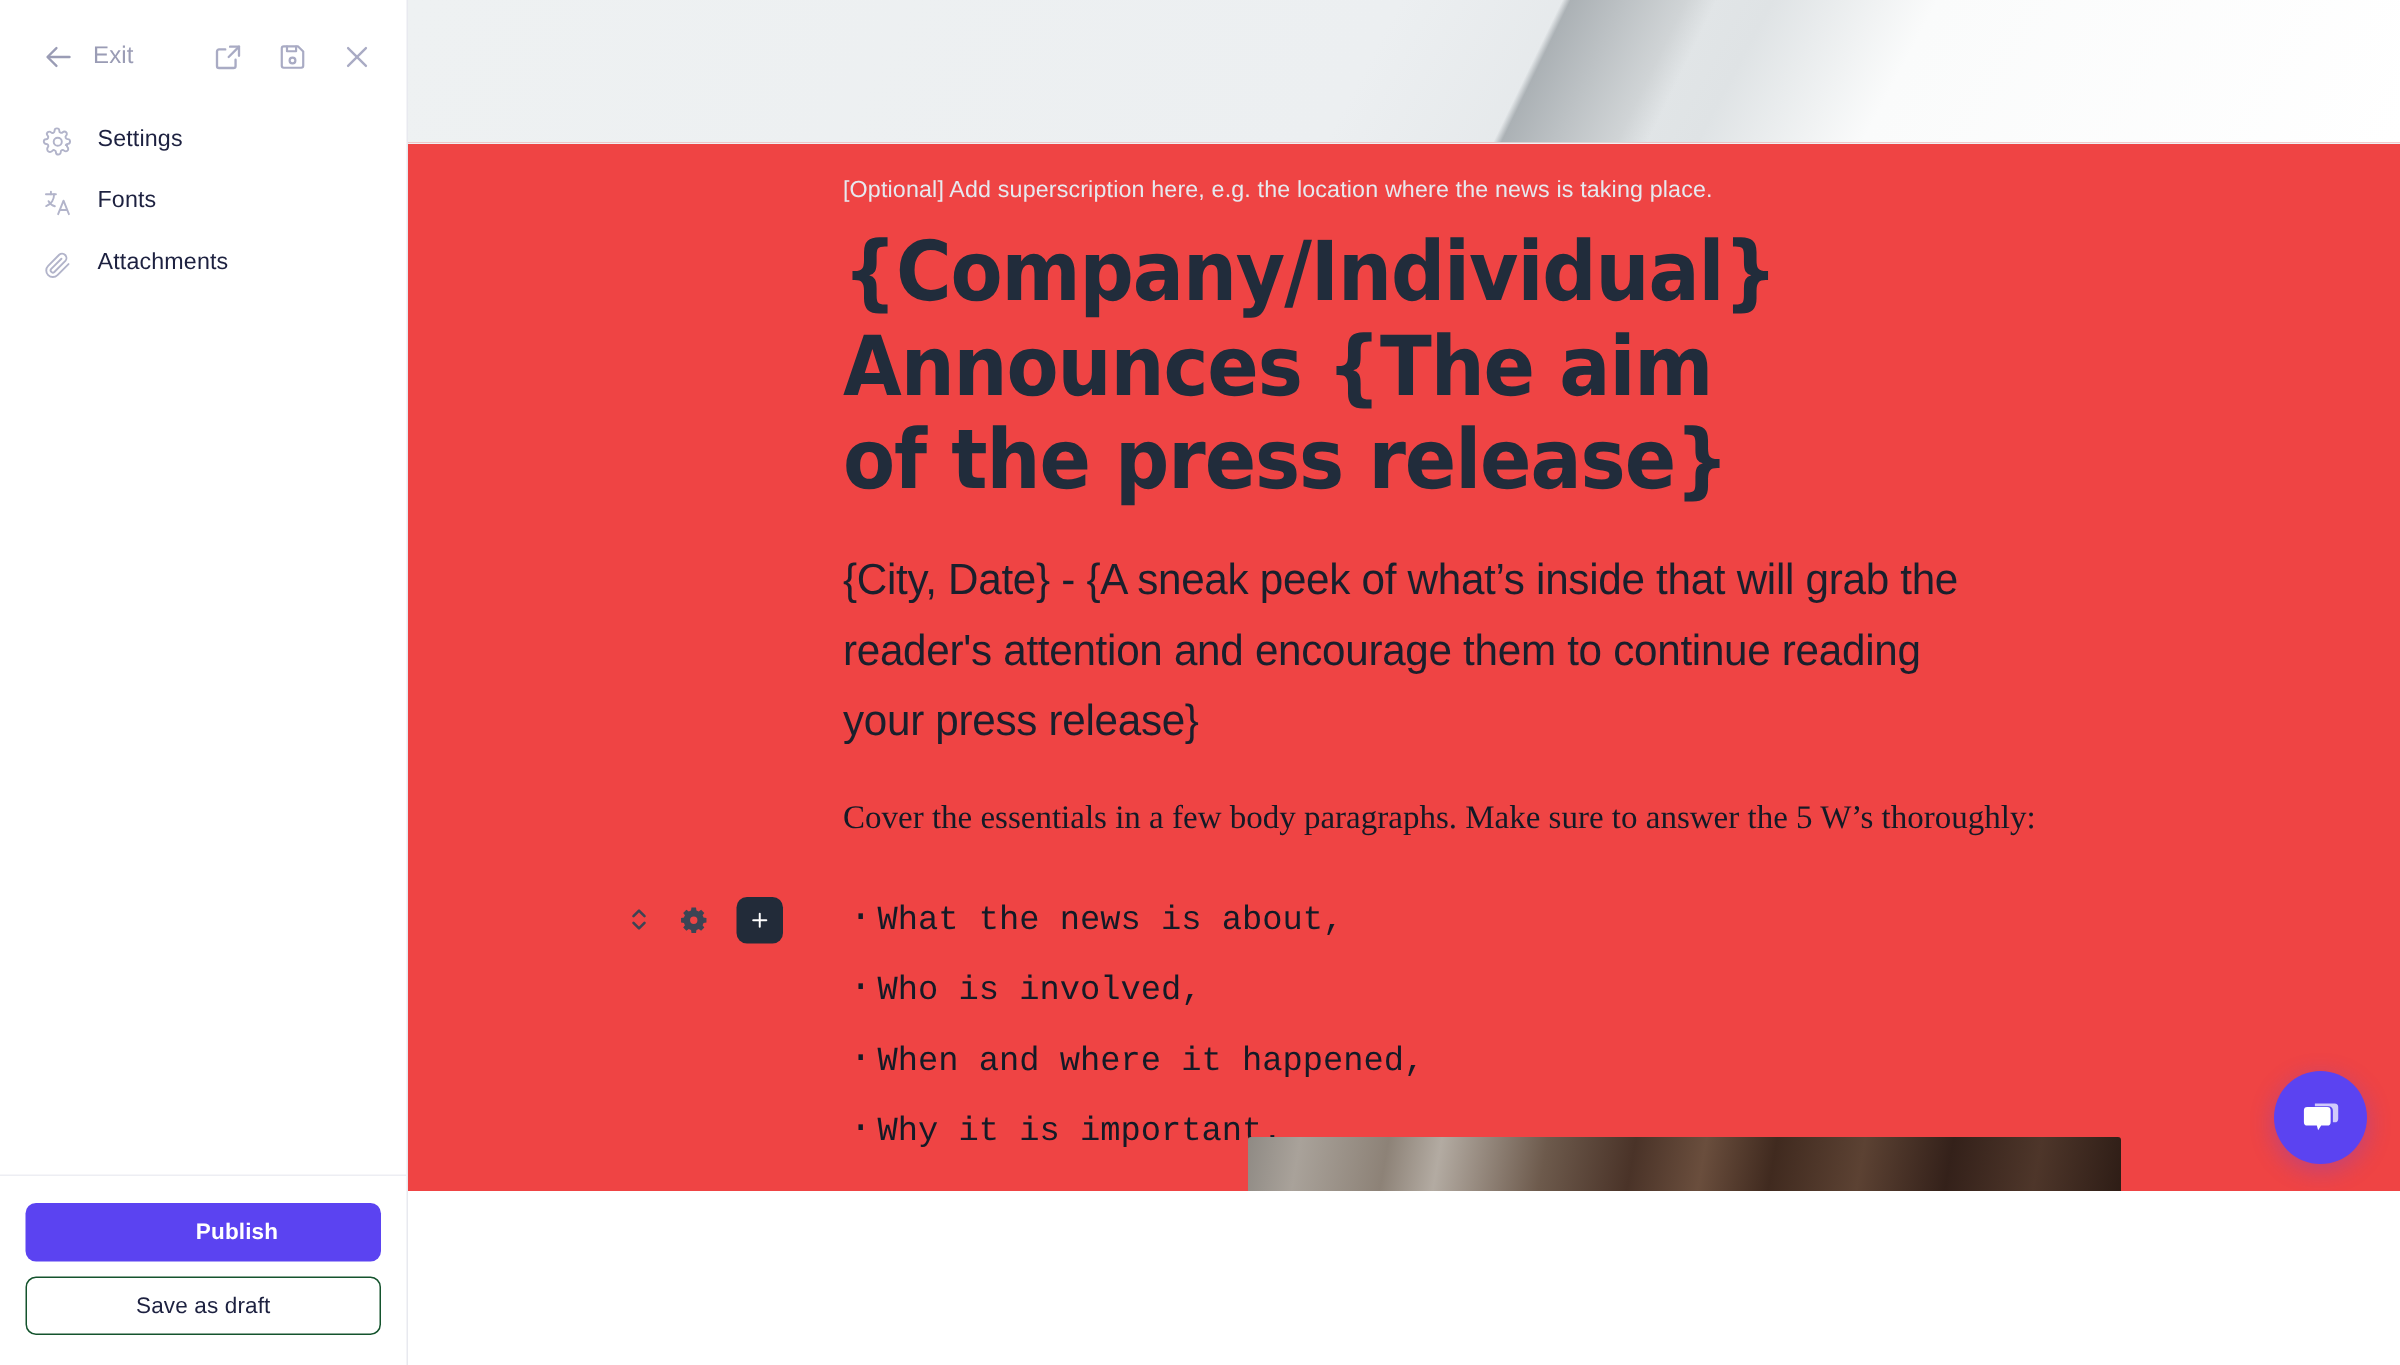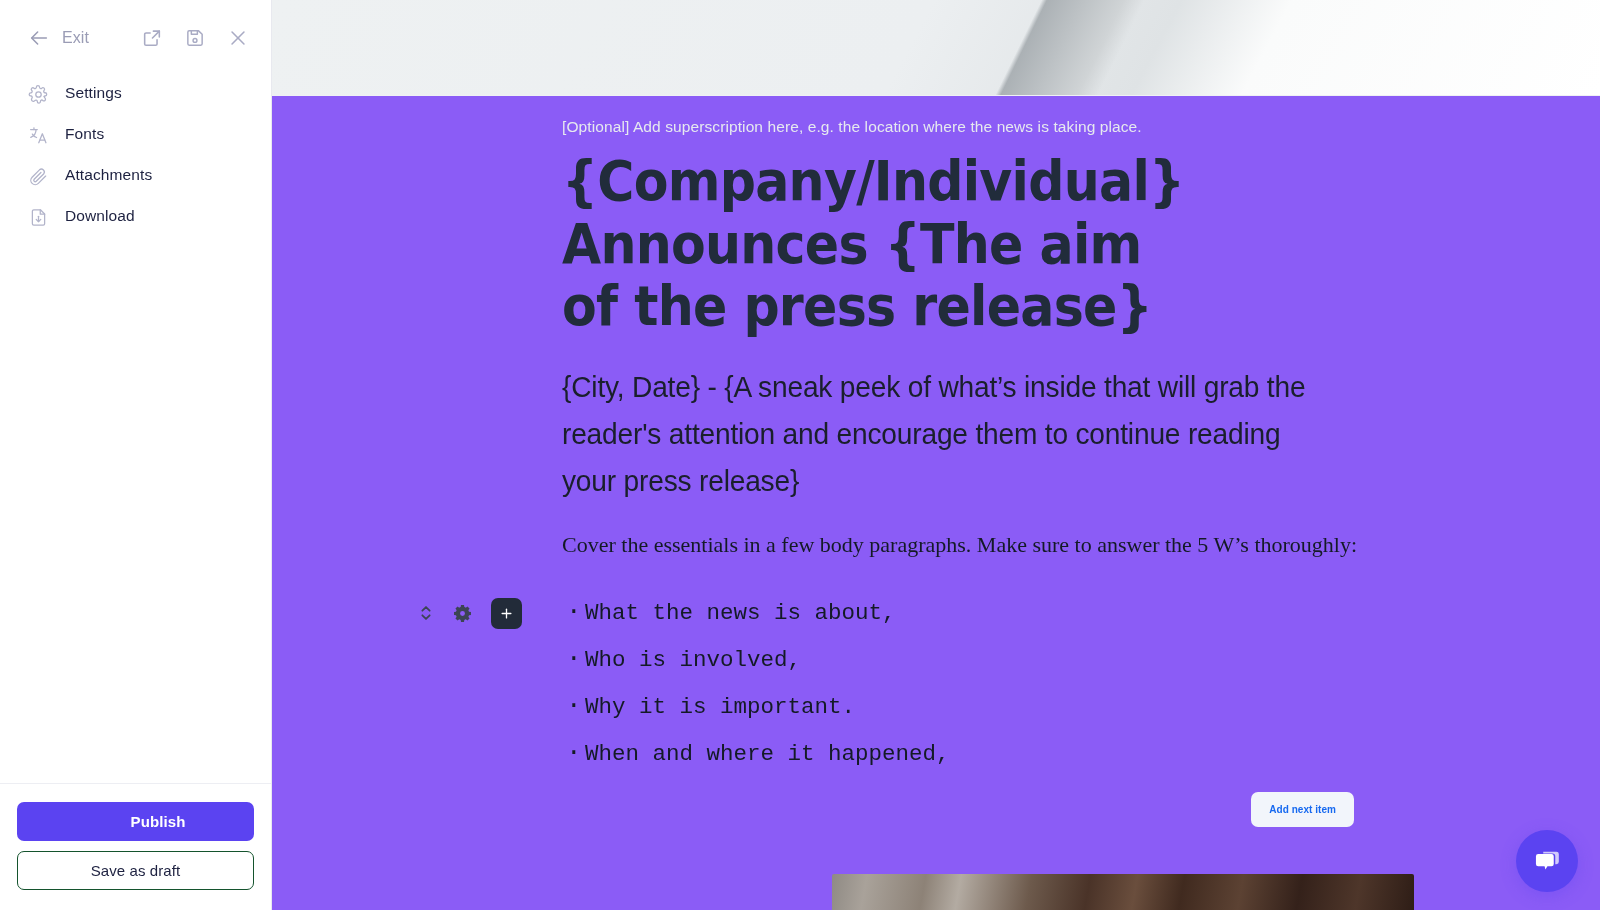--- a/index.html
+++ b/index.html
@@ -58,23 +58,23 @@
   .btn-draft {
     height: 39px; border-radius: 7px;
     background: #ffffff; color: #1d2140;
     border: 1px solid #14532d; font-size: 15px;
     letter-spacing: .1px; cursor: pointer;
     font-family: "Liberation Sans", sans-serif;
   }
 
   
   .canvas {
-    flex: 1 1 auto; height: 910px;
+    flex: 1 1 auto; height: 794px;
     position: relative; overflow: hidden;
-    background: #8b5cf6;
+    background: #ef4444;
   }
   .hero {
     height: 96px; width: 100%;
     background:
       linear-gradient(116deg, rgba(255,255,255,0) 56%, rgba(168,174,178,.95) 56.4%, rgba(206,210,212,.9) 62%, rgba(255,255,255,0) 63.5%),
       linear-gradient(118deg, #eef1f2 0%, #eceff1 48%, #dfe3e5 66%, #fafbfb 74%, #ffffff 100%);
     border-bottom: 1px solid #f0f1f4;
   }
 
   .doc { padding: 0; position: relative; }
@@ -243,31 +243,20 @@
 
       <div class="nav-item">
         <span class="nav-ic">
           <svg viewBox="0 0 24 24" fill="none" stroke="#b2b4ca" stroke-width="1.45" stroke-linecap="round" stroke-linejoin="round" width="21" height="21">
             <path d="M20.2 11.5 11.8 19.9a5 5 0 0 1-7.1-7.1l8.4-8.4a3.33 3.33 0 0 1 4.7 4.7l-8.4 8.4a1.67 1.67 0 0 1-2.36-2.36l7.75-7.74"></path>
           </svg>
         </span>
         <span class="nav-label">Attachments</span>
       </div>
 
-      <div class="nav-item">
-        <span class="nav-ic">
-          <svg viewBox="0 0 24 24" fill="none" stroke="#b2b4ca" stroke-width="1.45" stroke-linecap="round" stroke-linejoin="round" width="21" height="21">
-            <path d="M14.2 3.2H6.6a1.6 1.6 0 0 0-1.6 1.6v14.4a1.6 1.6 0 0 0 1.6 1.6h10.8a1.6 1.6 0 0 0 1.6-1.6V8z"></path>
-            <polyline points="14,3.2 14,8.2 19,8.2"></polyline>
-            <line x1="12" y1="10.6" x2="12" y2="16.6"></line>
-              <polyline points="9.4,14.2 12,16.8 14.6,14.2"></polyline>
-          </svg>
-        </span>
-        <span class="nav-label">Download</span>
-      </div>
 
     </nav>
 
     <div class="sidebar-spacer"></div>
 
     <div class="sidebar-footer">
       <button class="btn-publish">Publish</button>
       <button class="btn-draft">Save as draft</button>
     </div>
   </aside>
@@ -305,22 +294,22 @@
               <svg viewBox="0 0 24 24" fill="none" stroke="#ffffff" stroke-width="2.1" stroke-linecap="round" width="15" height="15">
                 <line x1="12" y1="5" x2="12" y2="19"></line>
                   <line x1="5" y1="12" x2="19" y2="12"></line>
               </svg>
             </button>
           </div>
 
           <ul class="bullets">
             <li>What the news is about,</li>
             <li>Who is involved,</li>
+            <li>When and where it happened,</li>
             <li>Why it is important.</li>
-            <li>When and where it happened,</li>
           </ul>
         </div>
 
         <div class="add-next-row">
           <button class="btn-add-next">Add next item</button>
         </div>
 
       </div>
     </div>
 

